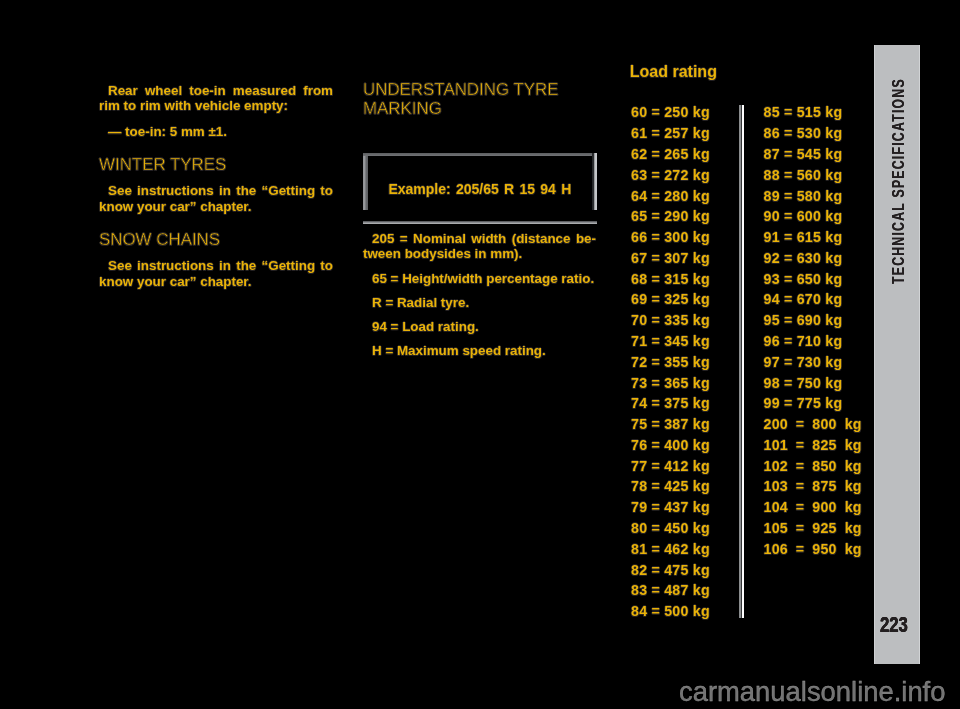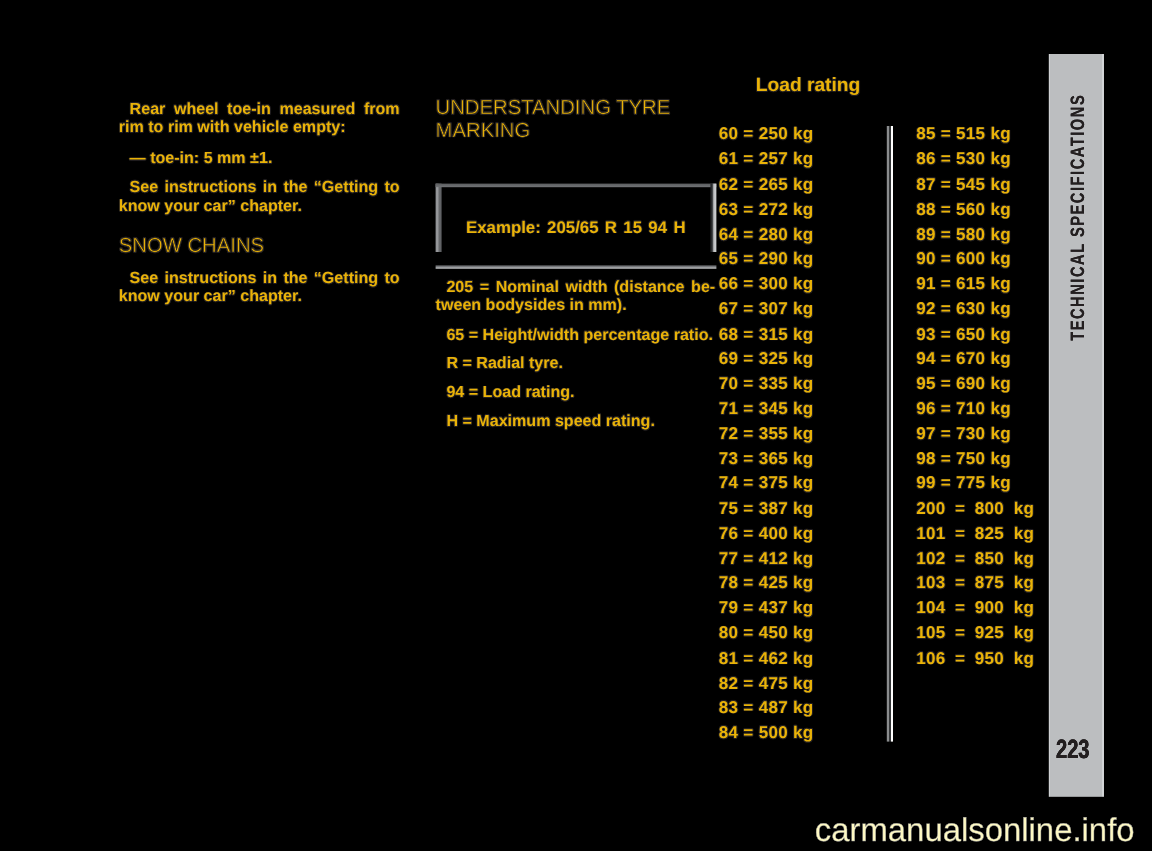--- a/index.html
+++ b/index.html
@@ -40,49 +40,50 @@
              font-weight:bold;font-size:14px;word-spacing:1.4px;}
 
   
   .lr-head{position:absolute;left:629.8px;top:64px;font-weight:bold;font-size:16px;
            line-height:16px;}
   .lr-rule{position:absolute;left:738.6px;top:105px;width:6.4px;height:513px;
      background:linear-gradient(to right,#8a8c8e 0 1.9px,#333537 1.9px 3.2px,#ffffff 3.2px 4.9px,#000 4.9px 6.4px);}
   .lr-col{position:absolute;}
   .lr-col div{font-weight:bold;font-size:14.2px;line-height:20.78px;white-space:pre;letter-spacing:0.25px;}
   .lr-col div.wide{word-spacing:3.75px;}
-  .lr-c1{left:599px;top:102.4px;}
+  .lr-c1{left:631px;top:102.4px;}
   .lr-c2{left:763.5px;top:102.4px;}
 
   
   .sidebar{position:absolute;left:874px;top:45px;width:46.3px;height:619px;
            background:linear-gradient(to right,#cfd1d3 0 1.1px,#bcbec0 1.1px 44.6px,#d2d4d6 44.6px 46.3px);}
   .sidebar-label{position:absolute;left:16px;top:238.6px;
      transform:rotate(-90deg) scaleX(0.76);
      transform-origin:0 0;font-weight:bold;font-size:16.1px;letter-spacing:1.66px;
      color:#231f20;white-space:nowrap;line-height:1;
      text-shadow:0 0 0.5px #231f20;}
   .pageno{position:absolute;left:5.6px;top:569px;font-weight:bold;font-size:22px;
      transform:scaleX(0.76);transform-origin:0 0;
      letter-spacing:0;color:#231f20;line-height:1;
      text-shadow:0 0 0.6px #231f20, 0.3px 0 0.4px #231f20, -0.3px 0 0.4px #231f20;}
 
   
-  .wm{position:absolute;left:679px;top:677.8px;color:#fef9c3;font-size:27.4px;
+  .wm{position:absolute;left:679px;top:677.8px;color:#737373;font-size:27.4px;
       letter-spacing:0;font-weight:normal;line-height:1;
       -webkit-text-stroke:0.35px #9a9a9a;}
 </style>
 </head>
 <body>
 
 <div class="page">
 
   <div class="colA">
     <p class="bd ind ink">Rear wheel toe-in measured from rim to rim with vehicle empty:</p>
     <p class="bd ind ink" style="margin-top:9.5px;">— toe-in: 5 mm ±1.</p>
+    <h2 class="hd ink" style="margin-top:16.2px;">WINTER TYRES</h2>
     <p class="bd ind ink" style="margin-top:8.8px;">See instructions in the “Getting to know your car” chapter.</p>
     <h2 class="hd ink" style="margin-top:16.4px;">SNOW CHAINS</h2>
     <p class="bd ind ink" style="margin-top:9px;">See instructions in the “Getting to know your car” chapter.</p>
   </div>
 
   <div class="colB">
     <h2 class="hd ink">UNDERSTANDING TYRE MARKING</h2>
   </div>
 
   <div class="frame">

